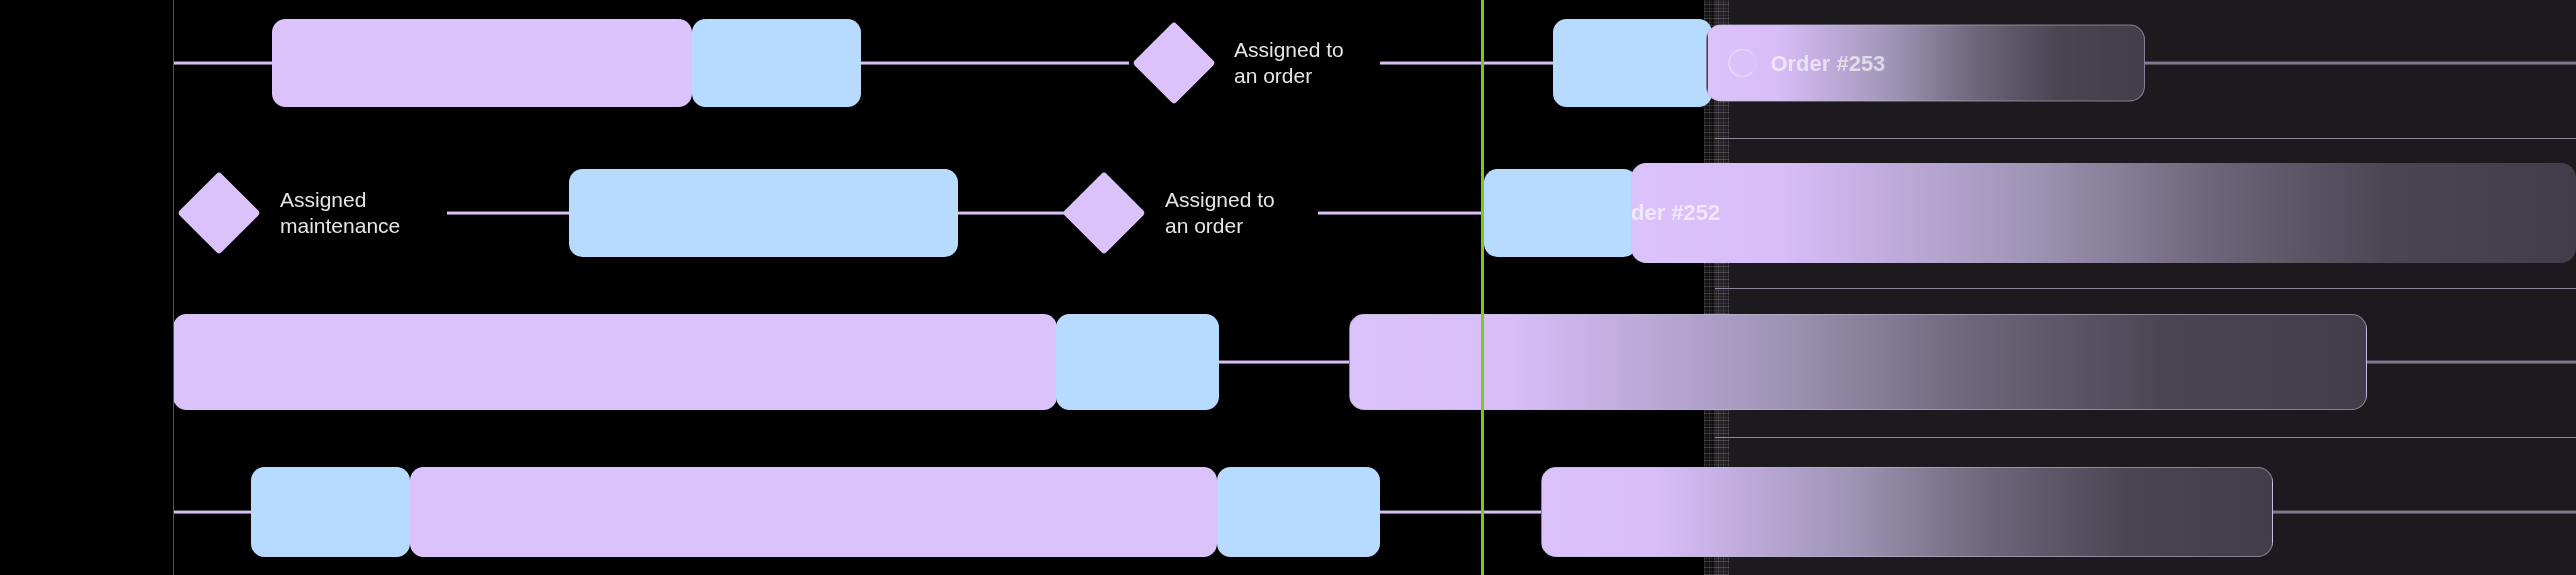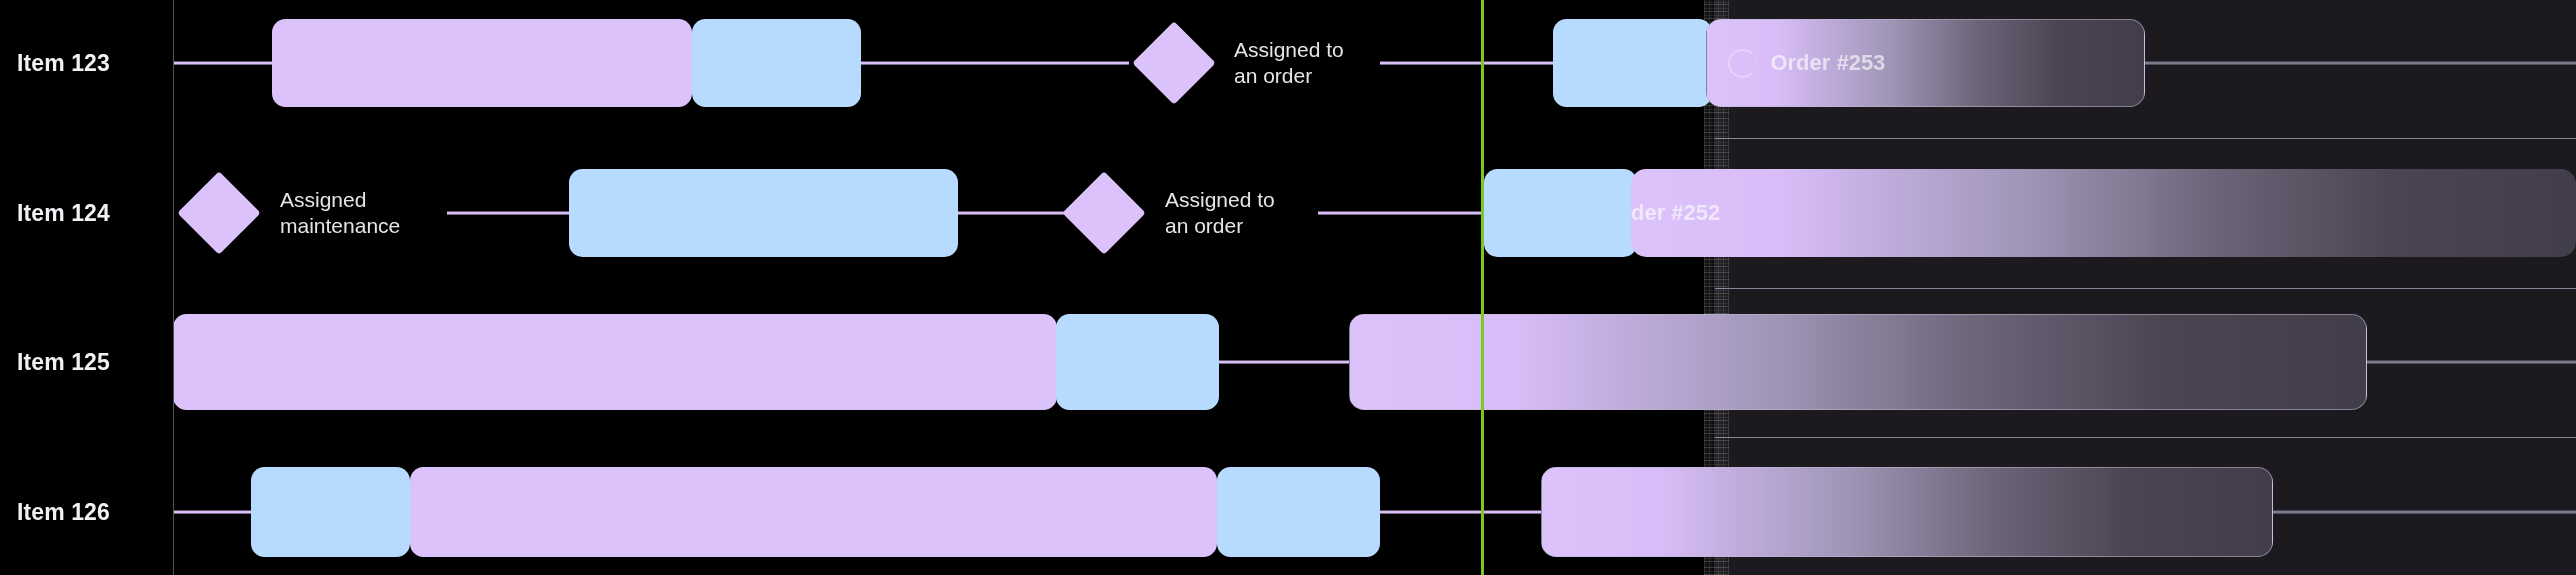--- a/index.html
+++ b/index.html
@@ -192,36 +192,36 @@
 
   <div id="rows">
       <div>
         <div class="connector" style="left: 173px; width: 100px; top: 63px;"></div>
         <div class="connector" style="left: 861px; width: 268px; top: 63px;"></div>
         <div class="connector" style="left: 1380px; width: 182px; top: 63px;"></div>
         <div class="connector dim" style="left: 2145px; width: 431px; top: 63px;"></div>
         <div class="bar purple" style="left: 272px; width: 420px; height: 88px; top: 63px;"></div>
         <div class="bar blue" style="left: 692px; width: 169px; height: 88px; top: 63px;"></div>
         <div class="bar blue" style="left: 1553px; width: 159px; height: 88px; top: 63px;"></div>
-        <div class="bar ghost" style="left: 1706px; width: 439px; height: 88px; top: 63px;">
+        <div class="bar ghost" style="left: 1706px; width: 439px; height: 77px; top: 63px;">
           <span class="order-icon"></span>
           <span class="bar-label" style="padding-left: 0px;">Order #253</span>
         </div>
         <div class="milestone" style="left: 1174px; top: 63px; width: 59px; height: 59px;"></div>
         <div class="milestone-label" style="left: 1234px; top: 63px;">Assigned to
 an order</div>
       </div>
       <div>
         <div class="connector" style="left: 447px; width: 123px; top: 213px;"></div>
         <div class="connector" style="left: 958px; width: 173px; top: 213px;"></div>
         <div class="connector" style="left: 1318px; width: 173px; top: 213px;"></div>
         <div class="connector dim" style="left: 2473px; width: 104px; top: 213px;"></div>
         <div class="bar blue" style="left: 569px; width: 389px; height: 88px; top: 213px;"></div>
         <div class="bar blue" style="left: 1484px; width: 153px; height: 88px; top: 213px;"></div>
-        <div class="bar ghost no-border" style="left: 1631px; width: 945px; height: 88px; top: 213px;">
+        <div class="bar ghost no-border" style="left: 1631px; width: 945px; height: 100px; top: 213px;">
           <span class="bar-label">der #252</span>
         </div>
         <div class="milestone" style="left: 219px; top: 213px; width: 59px; height: 59px;"></div>
         <div class="milestone-label" style="left: 280px; top: 213px;">Assigned
 maintenance</div>
         <div class="milestone" style="left: 1104px; top: 213px; width: 59px; height: 59px;"></div>
         <div class="milestone-label" style="left: 1165px; top: 213px;">Assigned to
 an order</div>
       </div>
       <div>
@@ -237,24 +237,16 @@
         <div class="connector dim" style="left: 2273px; width: 303px; top: 512px;"></div>
         <div class="bar blue" style="left: 251px; width: 159px; height: 90px; top: 512px;"></div>
         <div class="bar purple" style="left: 410px; width: 807px; height: 90px; top: 512px;"></div>
         <div class="bar blue" style="left: 1217px; width: 163px; height: 90px; top: 512px;"></div>
         <div class="bar ghost" style="left: 1541px; width: 732px; height: 90px; top: 512px;"></div>
       </div>
     </div>
 
   <div class="now-line" style="left: 1481px;"></div>
 
-  <div class="sidebar" style="width: 173px;">
-    <div id="sidebar-labels">
-        <div class="row-label" style="top: 63px;">Item 123</div>
-        <div class="row-label" style="top: 213px;">Item 124</div>
-        <div class="row-label" style="top: 362px;">Item 125</div>
-        <div class="row-label" style="top: 512px;">Item 126</div>
-      </div>
-  </div>
   <div class="sidebar-divider" style="left: 173px;"></div>
 
 </div>
 
 
 </body></html>

